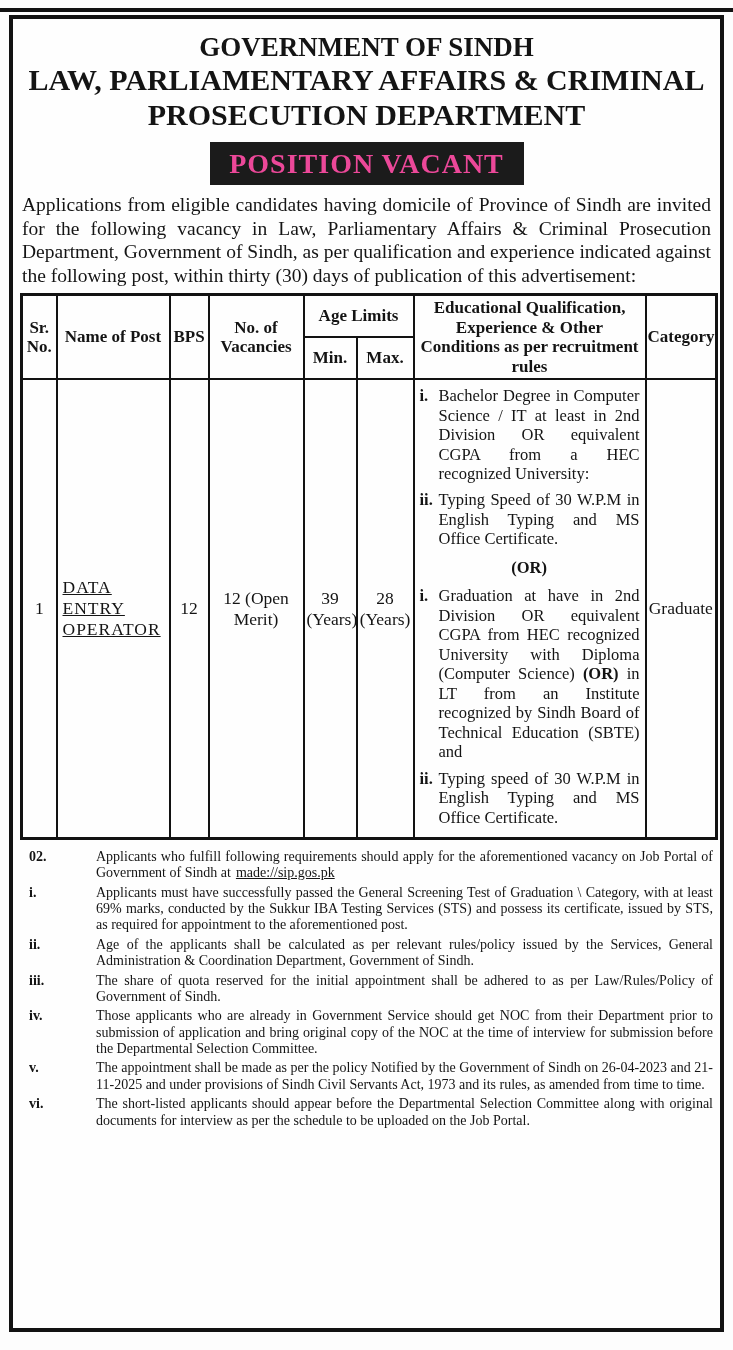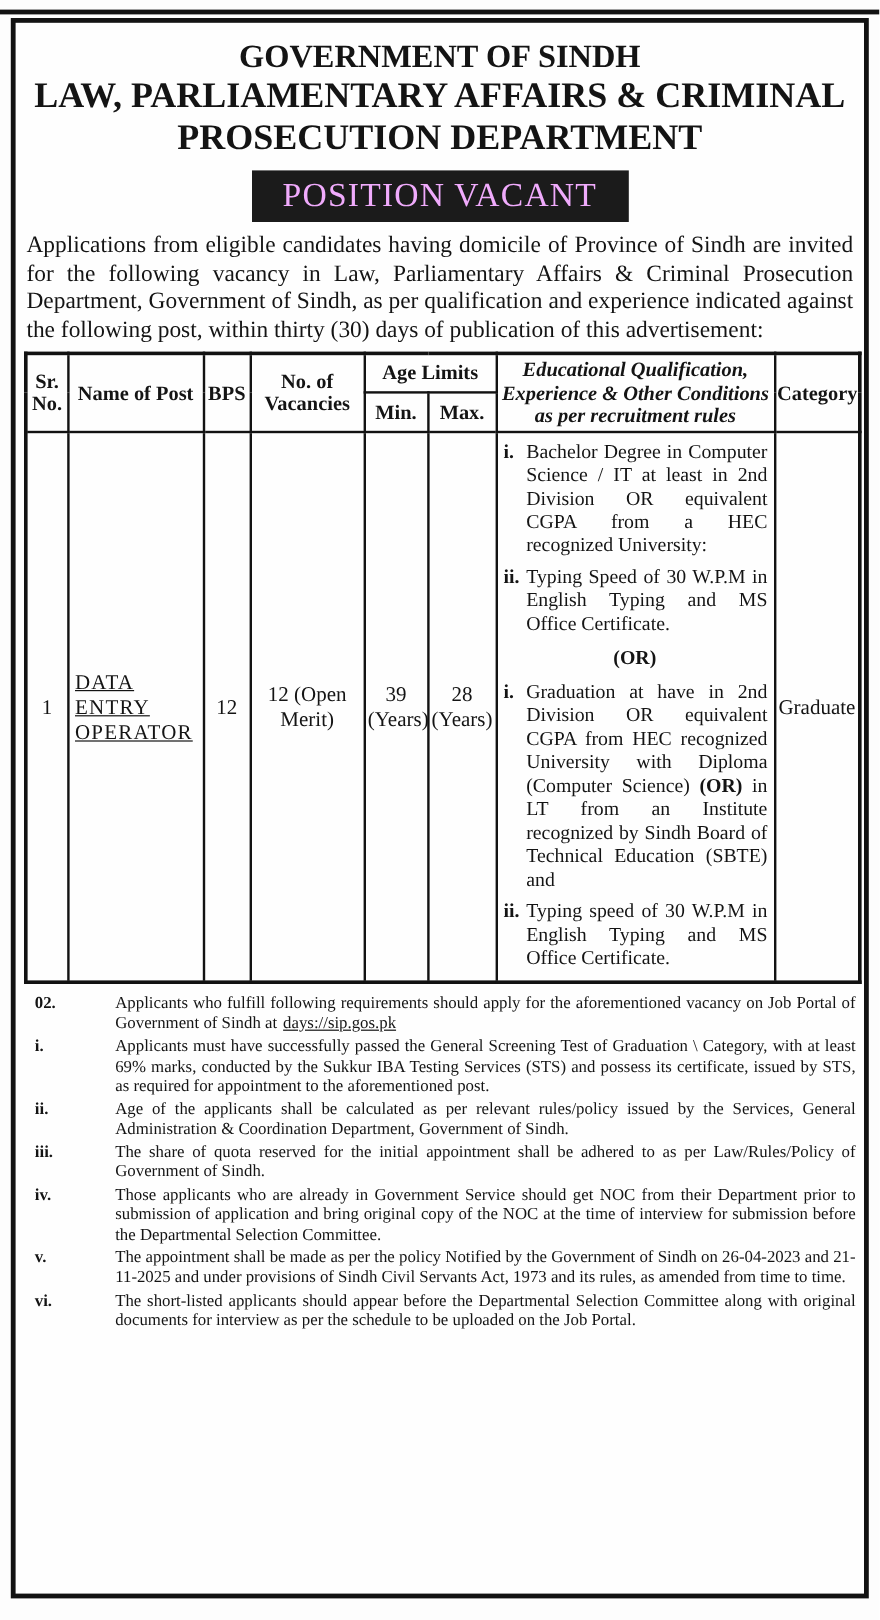--- a/index.html
+++ b/index.html
@@ -13,31 +13,31 @@
     margin:3px 9px 0 9px;border:4px solid #121212;background:#fefefe;
     box-sizing:border-box;height:1317px;padding:0 7px;overflow:hidden;
   }
   
   .hdr{ text-align:center; font-weight:bold; }
   .hdr-l1{font-size:27px;margin-top:12px;line-height:1.2;}
   .hdr-l2{font-size:30px;line-height:1.15;}
   .hdr-l3{font-size:30px;line-height:1.15;}
   .banner{
     width:314px;height:43px;margin:10px auto 8px auto;
-    background:#1b1b1b;color:#f0abfc;text-align:center;
-    font-size:28px;font-weight:normal;line-height:43px;letter-spacing:1px;
+    background:#1b1b1b;color:#ec4899;text-align:center;
+    font-size:28px;font-weight:bold;line-height:43px;letter-spacing:1px;
   }
   .intro{
     font-size:19.5px;line-height:1.2;text-align:justify;margin:4px 2px 6px 2px;
   }
   
   table.vac{border-collapse:collapse;width:100%;table-layout:fixed;border:3px solid #121212;}
   table.vac th, table.vac td{border:2px solid #121212;vertical-align:middle;}
   table.vac th{font-size:17px;font-weight:bold;text-align:center;padding:2px 1px;line-height:1.15;}
-  th.th-qual{text-align:justify;padding:2px 4px;font-size:17.5px;font-style:italic;}
+  th.th-qual{text-align:justify;padding:2px 4px;font-size:17.5px;}
   td.c{text-align:center;font-size:17.5px;line-height:1.2;padding:2px;}
   td.post-cell{font-size:17.5px;padding:2px 2px 2px 5px;letter-spacing:1px;text-decoration:underline;}
   td.qual-cell{vertical-align:top;font-size:16.5px;line-height:1.18;padding:3px 5px 3px 4px;}
   .qi{position:relative;padding-left:20px;margin:3px 0 7px 0;text-align:justify;}
   .qi .mk{position:absolute;left:1px;font-weight:bold;}
   .or-line{text-align:center;font-weight:bold;margin:9px 0;}
   .b{font-weight:bold;}
   
   .notes{margin-top:9px;}
   .note{position:relative;padding-left:76px;margin-bottom:3px;text-align:justify;
@@ -109,21 +109,21 @@
               <span class="mk">ii.</span><span>Typing speed of 30 W.P.M in English Typing and MS Office Certificate.</span>
             </div>
           </td>
           <td class="c">Graduate</td>
         </tr>
       </tbody>
     </table>
 
     <div class="notes">
       <div class="note">
-        <span class="mk">02.</span><span>Applicants who fulfill following requirements should apply for the aforementioned vacancy on Job Portal of Government of Sindh at</span><span class="lnk">days://sip.gos.pk</span>
+        <span class="mk">02.</span><span>Applicants who fulfill following requirements should apply for the aforementioned vacancy on Job Portal of Government of Sindh at</span><span class="lnk">made://sip.gos.pk</span>
       </div>
       <div class="note">
         <span class="mk">i.</span><span>Applicants must have successfully passed the General Screening Test of Graduation \ Category, with at least 69% marks, conducted by the Sukkur IBA Testing Services (STS) and possess its certificate, issued by STS, as required for appointment to the aforementioned post.</span>
       </div>
       <div class="note">
         <span class="mk">ii.</span><span>Age of the applicants shall be calculated as per relevant rules/policy issued by the Services, General Administration &amp; Coordination Department, Government of Sindh.</span>
       </div>
       <div class="note">
         <span class="mk">iii.</span><span>The share of quota reserved for the initial appointment shall be adhered to as per Law/Rules/Policy of Government of Sindh.</span>
       </div>

